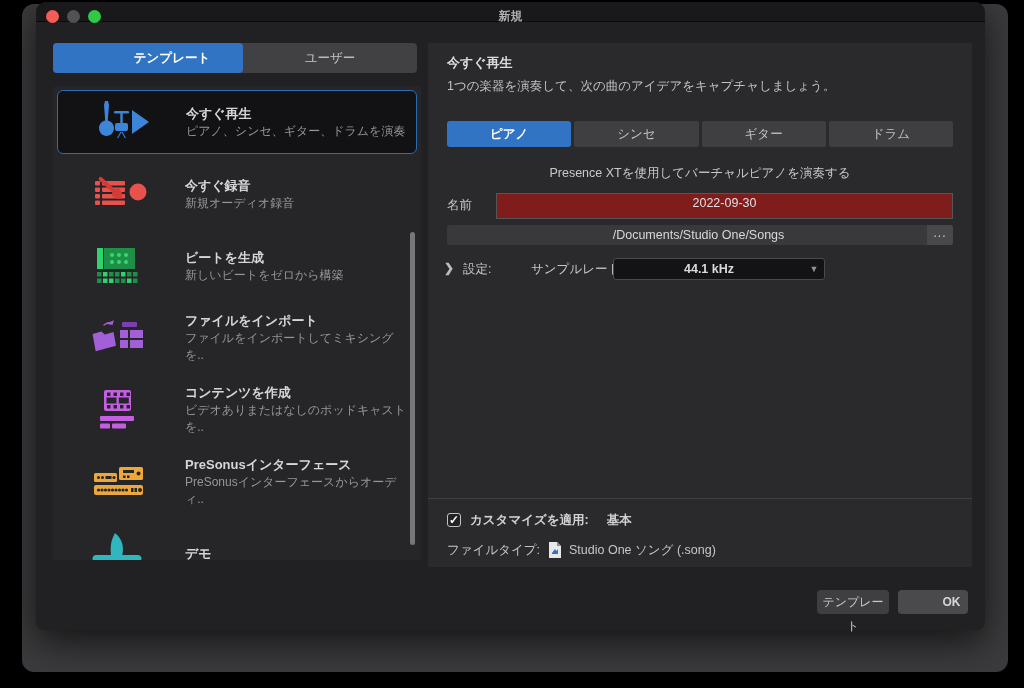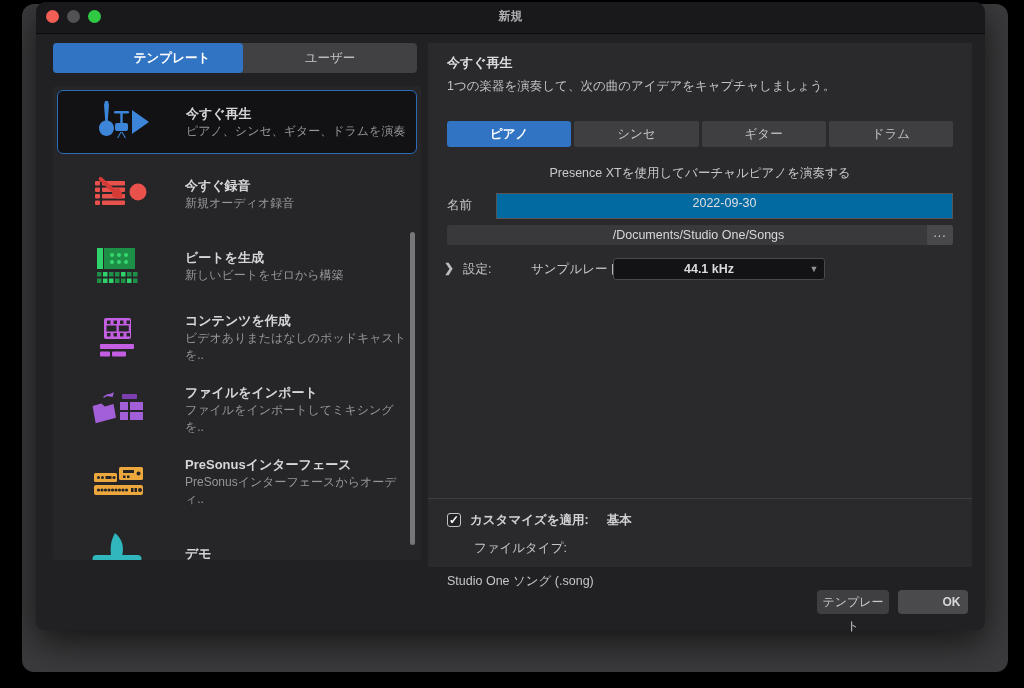--- a/index.html
+++ b/index.html
@@ -2,21 +2,21 @@
 <html><head>
 <meta charset="utf-8">
 <style>
   html,body{margin:0;padding:0;background:#000;}
   *{box-sizing:border-box;font-family:"Liberation Sans",sans-serif;}
   .stage{position:relative;width:1024px;height:688px;background:#000;overflow:hidden;}
   .backing{position:absolute;left:22px;top:4px;width:986px;height:668px;background:#3b3b3d;border-radius:12px;}
   .dialog{position:absolute;left:36px;top:2px;width:949px;height:628px;background:#212124;
           border-radius:10px 10px 8px 8px;box-shadow:0 12px 36px rgba(0,0,0,.65);}
   
-  .titlebar{position:absolute;left:0;top:0;width:100%;height:32px;background:#19191b;
+  .titlebar{position:absolute;left:0;top:0;width:100%;height:20px;background:#19191b;
             border-radius:10px 10px 0 0;border-bottom:1px solid #0b0b0d;}
   .title{position:absolute;left:0;top:0;width:100%;height:28px;line-height:28px;text-align:center;
          color:#aeaeb0;font-size:12px;font-weight:600;}
   .lights{position:absolute;left:10px;top:8px;display:flex;gap:8px;}
   .light{width:13px;height:13px;border-radius:50%;}
   .l-red{background:#f15e55;}.l-gray{background:#525254;}.l-green{background:#2fc944;}
 
   
   .left-col{position:absolute;left:17px;top:41px;width:368px;}
   .seg{position:relative;width:364px;height:30px;background:#414143;border-radius:4px;display:flex;}
@@ -38,42 +38,42 @@
   .right-col{position:absolute;left:392px;top:41px;width:544px;height:524px;background:#2a2a2d;border-radius:2px;}
   .d-title{position:absolute;left:19px;top:11px;font-size:13px;font-weight:700;color:#dcdcde;}
   .d-desc{position:absolute;left:19px;top:35px;font-size:12.5px;color:#c2c2c4;}
   .inst-tabs{position:absolute;left:19px;top:78px;width:506px;height:26px;display:flex;gap:3px;}
   .inst-tab{flex:1;height:26px;line-height:26px;text-align:center;background:#3f3f41;color:#c4c4c6;
             font-size:12.5px;border-radius:2px;}
   .inst-tab.active{background:#3174c4;color:#fff;font-weight:600;border-radius:3px;}
   .hint{position:absolute;left:0;top:122px;width:100%;text-align:center;font-size:12.5px;color:#cacacc;}
   .name-row{position:absolute;left:19px;top:152px;width:506px;height:21px;display:flex;align-items:center;}
   .lab{font-size:12.5px;color:#c6c6c8;}
-  .name-input{margin-left:24px;flex:1;height:26px;line-height:19px;text-align:center;background:#0369a1;
+  .name-input{margin-left:24px;flex:1;height:26px;line-height:19px;text-align:center;background:#7f1d1d;
               border:1px solid #565658;border-radius:0;color:#e0e0e2;font-size:12.5px;}
   .path-row{position:absolute;left:19px;top:182px;width:506px;height:20px;background:#39393b;border-radius:3px;
             display:flex;align-items:center;}
   .path-text{flex:1;text-align:center;font-size:12.5px;color:#d8d8da;padding-left:23px;}
   .browse{width:26px;height:20px;line-height:16px;text-align:center;background:#48484a;border-radius:0 3px 3px 0;
           color:#cfcfd1;font-size:12px;letter-spacing:1px;}
   .settings-row{position:absolute;left:0;top:215px;width:100%;height:22px;}
   .chev{position:absolute;left:16px;top:3px;color:#bcbcbe;font-size:12px;font-weight:700;}
   .settings-lab{position:absolute;left:35px;top:3px;}
   .sr-lab{position:absolute;left:103px;top:3px;}
   .dropdown{position:absolute;left:185px;top:0;width:212px;height:22px;background:#131316;border:1px solid #4a4a4c;
             border-radius:3px;display:flex;align-items:center;}
   .dropdown .dd-val{flex:1;text-align:center;font-size:12.5px;font-weight:600;color:#dadadc;}
   .dd-arrow{width:20px;text-align:center;color:#909094;font-size:9px;}
   .divider{position:absolute;left:0;top:455px;width:100%;height:1px;background:#3e3e41;}
   .cust-row{position:absolute;left:19px;top:467px;height:20px;display:flex;align-items:center;}
   .checkbox{width:14px;height:14px;border:1.5px solid #c2c2c4;border-radius:3px;color:#fff;font-size:12px;
             line-height:12px;text-align:center;font-weight:700;margin-right:9px;background:#222225;}
   .strong{font-weight:600;color:#d2d2d4;}
   .cust-val{margin-left:18px;}
-  .ft-row{position:absolute;left:19px;top:497px;height:20px;display:flex;align-items:center;gap:8px;flex-direction:column;}
+  .ft-row{position:absolute;left:19px;top:497px;height:20px;display:flex;align-items:center;gap:8px;}
 
   
   .btn{position:absolute;top:588px;height:24px;line-height:24px;text-align:center;background:#3f3f42;
        border-radius:4px;color:#c9c9cb;font-size:12px;}
   .btn-cancel{left:781px;width:72px;}
   .btn-ok{left:862px;width:70px;background:#4a4a4d;color:#d6d6d8;font-weight:600;padding-left:37px;}
 </style>
 </head>
 <body>
 
@@ -172,20 +172,41 @@
             </svg>
           </div>
           <div class="ltext">
             <div class="ltitle">ビートを生成</div>
             <div class="lsub">新しいビートをゼロから構築</div>
           </div>
         </div>
 
         <div class="row">
           <div class="licon">
+            <svg width="64" height="46" viewBox="0 0 64 46" fill="#a35fd8">
+              <path d="M18 9l7-4-1.5 5z"></path>
+              <path d="M14 10c3-3 7-4 10-3l-1 2c-3-.8-6 0-8 2z"></path>
+              <g transform="rotate(-10 16 26)">
+                <path d="M5 17l9-1 3 3.5 9-1v14l-21 2z"></path>
+              </g>
+              <rect x="33" y="7" width="15" height="5" rx="1" fill="#7b3fb0"></rect>
+              <rect x="31" y="15" width="8" height="8"></rect>
+                <rect x="41" y="15" width="13" height="8"></rect>
+              <rect x="31" y="25" width="8" height="8"></rect>
+                <rect x="41" y="25" width="13" height="8"></rect>
+            </svg>
+          </div>
+          <div class="ltext">
+            <div class="ltitle">ファイルをインポート</div>
+            <div class="lsub">ファイルをインポートしてミキシングを..</div>
+          </div>
+        </div>
+
+        <div class="row">
+          <div class="licon">
             <svg width="64" height="46" viewBox="0 0 64 46" fill="#c45fe3">
               <rect x="15" y="3" width="27" height="21" rx="2"></rect>
               <g fill="#262629">
                 <rect x="18" y="5.5" width="3.5" height="3.5"></rect>
                   <rect x="24.5" y="5.5" width="3.5" height="3.5"></rect>
                 <rect x="31" y="5.5" width="3.5" height="3.5"></rect>
                   <rect x="37.5" y="5.5" width="3.5" height="3.5"></rect>
                 <rect x="18" y="18" width="3.5" height="3.5"></rect>
                   <rect x="24.5" y="18" width="3.5" height="3.5"></rect>
                 <rect x="31" y="18" width="3.5" height="3.5"></rect>
@@ -194,41 +215,20 @@
                   <rect x="29.8" y="10.5" width="10" height="6"></rect>
               </g>
               <rect x="11" y="29" width="34" height="5" rx="1"></rect>
               <rect x="11" y="36.5" width="10" height="5" rx="1"></rect>
               <rect x="23" y="36.5" width="14" height="5" rx="1"></rect>
             </svg>
           </div>
           <div class="ltext">
             <div class="ltitle">コンテンツを作成</div>
             <div class="lsub">ビデオありまたはなしのポッドキャストを..</div>
-          </div>
-        </div>
-
-        <div class="row">
-          <div class="licon">
-            <svg width="64" height="46" viewBox="0 0 64 46" fill="#a35fd8">
-              <path d="M18 9l7-4-1.5 5z"></path>
-              <path d="M14 10c3-3 7-4 10-3l-1 2c-3-.8-6 0-8 2z"></path>
-              <g transform="rotate(-10 16 26)">
-                <path d="M5 17l9-1 3 3.5 9-1v14l-21 2z"></path>
-              </g>
-              <rect x="33" y="7" width="15" height="5" rx="1" fill="#7b3fb0"></rect>
-              <rect x="31" y="15" width="8" height="8"></rect>
-                <rect x="41" y="15" width="13" height="8"></rect>
-              <rect x="31" y="25" width="8" height="8"></rect>
-                <rect x="41" y="25" width="13" height="8"></rect>
-            </svg>
-          </div>
-          <div class="ltext">
-            <div class="ltitle">ファイルをインポート</div>
-            <div class="lsub">ファイルをインポートしてミキシングを..</div>
           </div>
         </div>
 
         <div class="row">
           <div class="licon">
             <svg width="64" height="46" viewBox="0 0 64 46">
               <rect x="5" y="14" width="23" height="9" rx="1.5" fill="#eca83c"></rect>
               <g fill="#262629">
                 <circle cx="9.5" cy="18.5" r="1.5"></circle>
                   <circle cx="13.5" cy="18.5" r="1.5"></circle>

